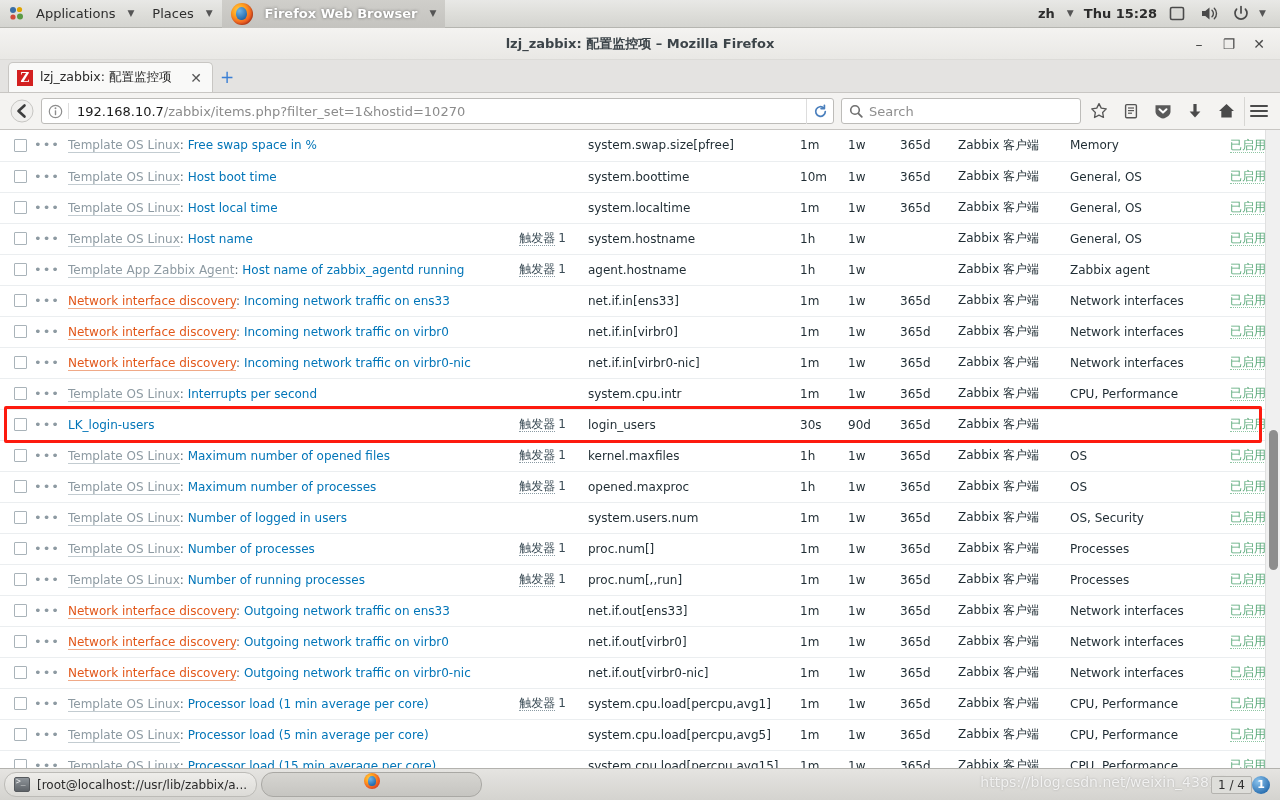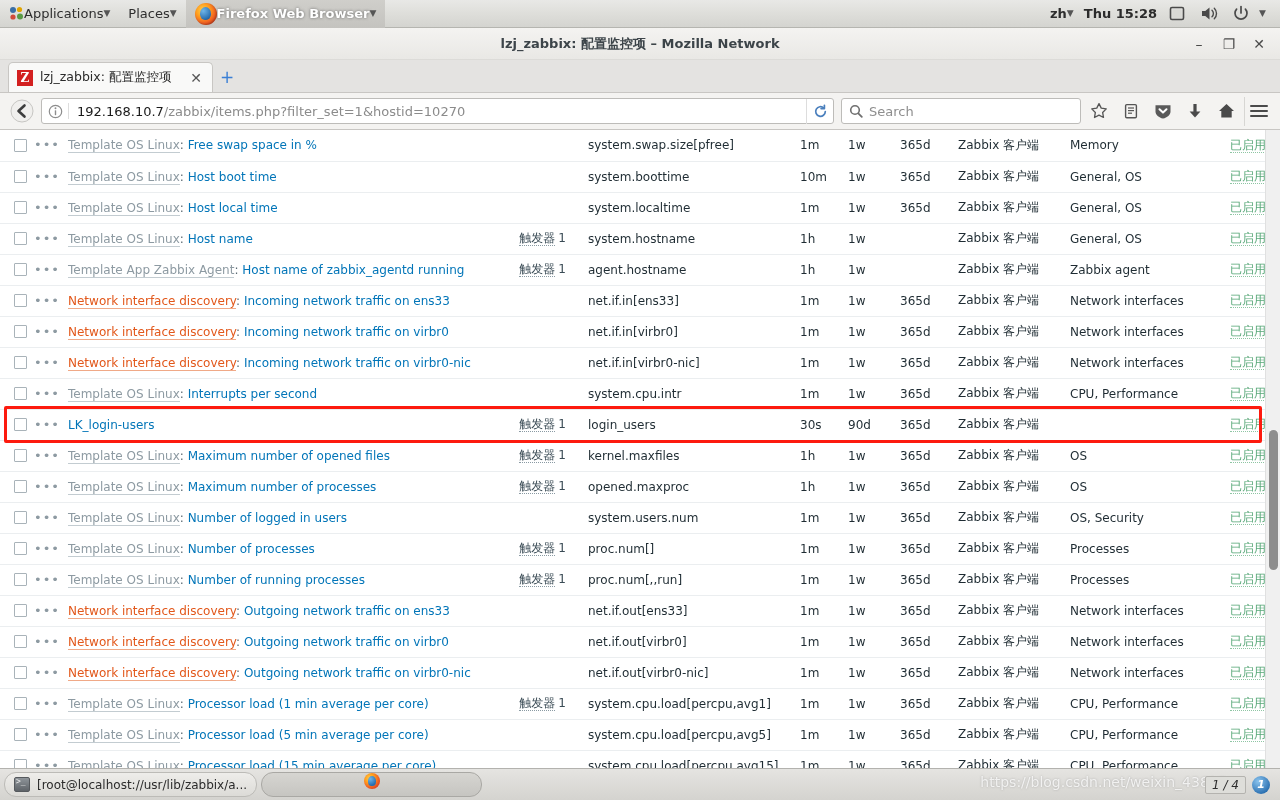--- a/index.html
+++ b/index.html
@@ -14,21 +14,21 @@
   
   #gnome-panel {
     position: absolute; top: 0; left: 0;
     width: 1280px; height: 28px;
     background: linear-gradient(to bottom, #e8e8e6 0%, #dededa 50%, #d4d4d0 100%);
     border-bottom: 1px solid #b5b5b0;
     display: flex; align-items: center;
     font-size: 13px; color: #2e2e2e;
   }
   .panel-btn {
-    display: flex; align-items: center; gap: 0;
+    display: flex; align-items: center; gap: 12px;
     height: 29px; padding: 0 9px; cursor: default;
     white-space: nowrap;
   }
   .panel-btn.active {
     background: linear-gradient(to bottom, #d0cfcb, #c4c3bf);
   }
   .caret { font-size: 9px; color: #555; line-height: 1; }
   .gnome-foot-icon {
     width: 15px; height: 15px; position: relative; display:inline-block;
   }
@@ -227,21 +227,21 @@
     width: 16px; height:16px; border-radius:50%; flex:none;
     background: radial-gradient(circle at 36% 34%, #ffd24d 0%, #ff9d1e 32%, #f26522 58%, #d63b1f 82%, #9c2c8a 100%);
     position:relative;
   }
   .ff-ico-sm::after {
     content:""; position:absolute; left:4px; top:3px; width:8px; height:10px;
     border-radius:50% 50% 45% 45%;
     background: radial-gradient(circle at 30% 30%, #6fb5e8, #2a6fb0 70%);
   }
   #taskbar-right {
-    margin-left:auto; display:flex; align-items:center; gap: 6px; padding-right: 6px; font-style: italic;
+    margin-left:auto; display:flex; align-items:center; gap: 0; padding-right: 6px;
   }
   #watermark {
     position:absolute; right: 40px; top: 774px;
     font-size: 14px; color: rgba(255,255,255,.78);
     text-shadow: 0 0 2px rgba(120,120,120,.5);
     pointer-events:none; z-index: 5;
     font-family: "DejaVu Sans", sans-serif;
   }
   #pager {
     font-size: 12px; color: #2e2e2e; border: 1px solid #b4b3af;
@@ -309,21 +309,21 @@
         <line x1="9" y1="1.6" x2="9" y2="8" stroke="#4a4a4a" stroke-width="1.7" stroke-linecap="round"></line>
       </svg>
     </span>
     <span class="caret" style="margin-right:8px;">▼</span>
   </div>
 </div>
 
 <div id="ff-window">
 
   <div id="ff-titlebar">
-    <div id="ff-title">lzj_zabbix: 配置监控项 – Mozilla Network</div>
+    <div id="ff-title">lzj_zabbix: 配置监控项 – Mozilla Firefox</div>
     <div id="win-controls">
       <div class="wc">–</div>
       <div class="wc">❐</div>
       <div class="wc">✕</div>
     </div>
   </div>
 
   <div id="ff-tabstrip">
     <div class="tab">
       <span class="favicon">Z</span>

